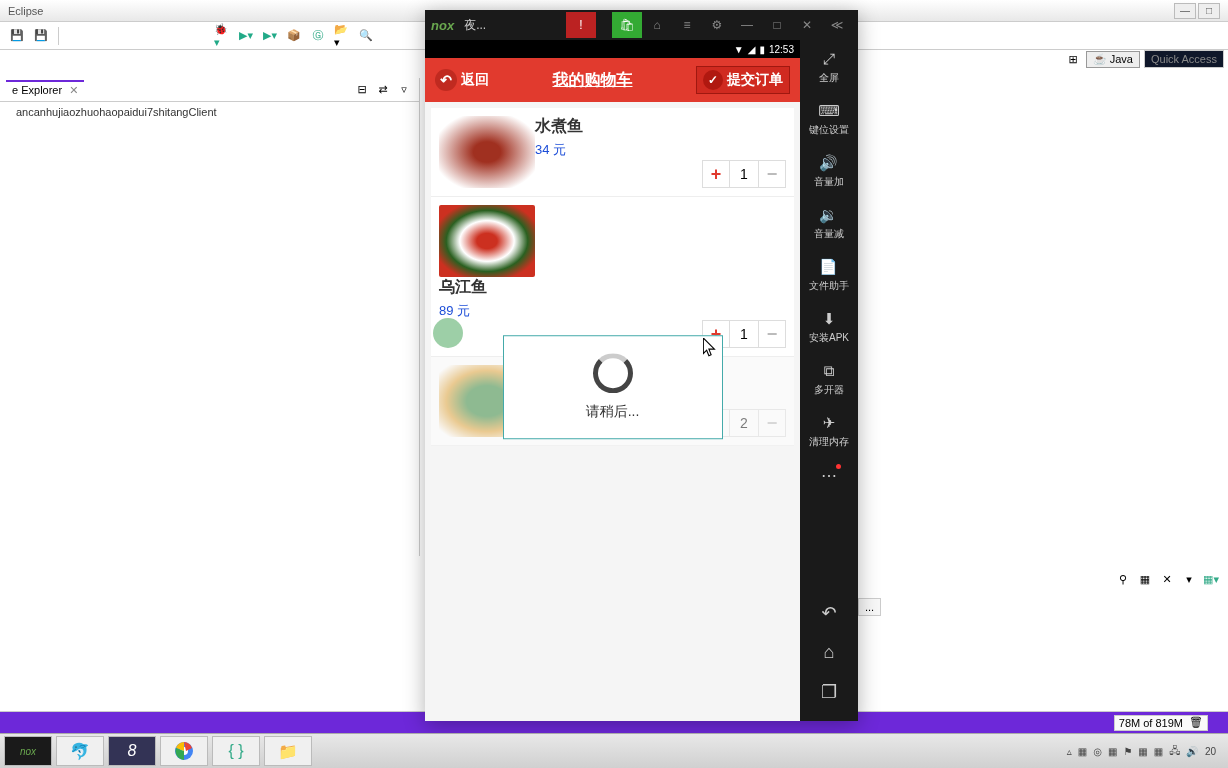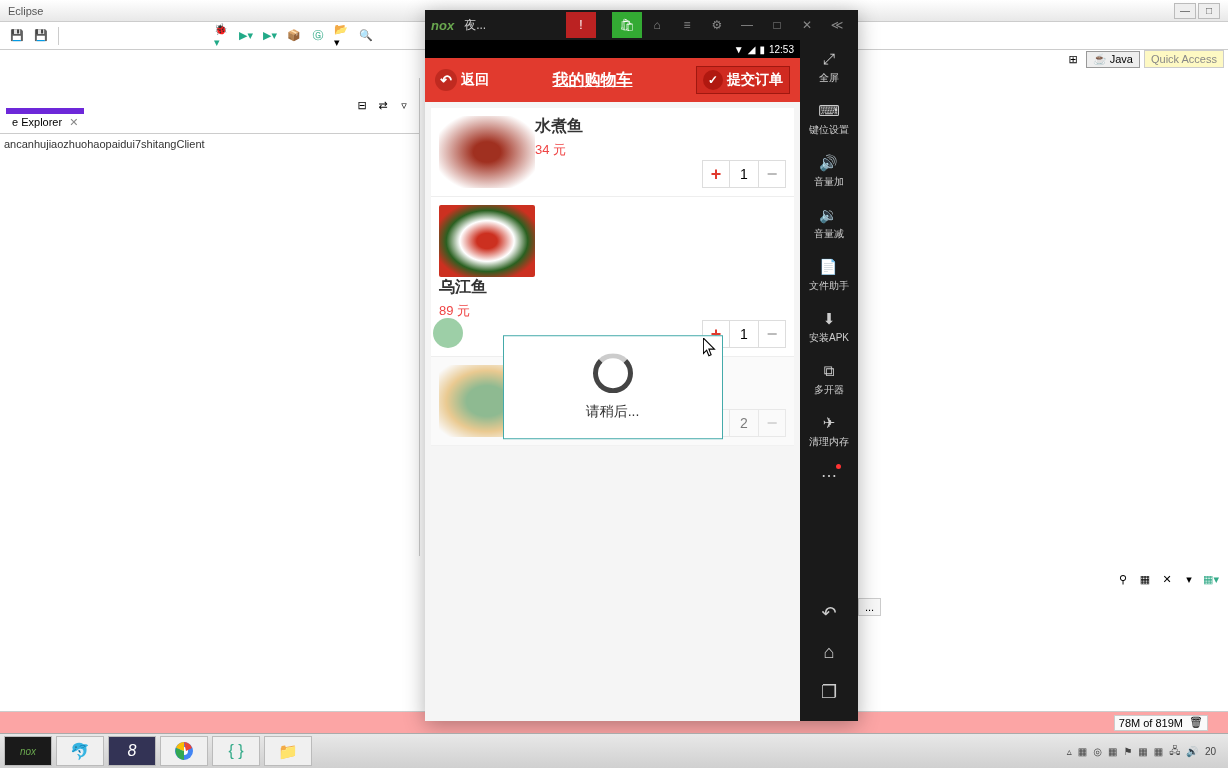--- a/index.html
+++ b/index.html
@@ -9,29 +9,29 @@
 .eclipse-bg { position: absolute; inset: 0; background: #fff; }
 .eclipse-title { height: 22px; background: linear-gradient(#fff,#e8e8e8); border-bottom: 1px solid #ccc; font-size: 11px; padding: 3px 8px; color: #555; display: flex; align-items: center; }
 .eclipse-title .controls { margin-left: auto; display: flex; gap: 2px; }
 .eclipse-title .controls div { width: 22px; height: 16px; border: 1px solid #bbb; background: #eee; font-size: 10px; display: flex; align-items: center; justify-content: center; }
 .eclipse-menu { height: 22px; display: flex; gap: 16px; padding: 3px 8px; font-size: 11px; color: #333; }
 .eclipse-toolbar { height: 28px; border-bottom: 1px solid #ccc; display: flex; align-items: center; padding: 0 8px; gap: 6px; }
 .tool-btn { width: 18px; height: 18px; border: 1px solid transparent; display: inline-flex; align-items: center; justify-content: center; font-size: 11px; }
 .tool-sep { width: 1px; height: 18px; background: #ccc; margin: 0 2px; }
 .eclipse-right-toolbar { position: absolute; right: 4px; top: 50px; display: flex; gap: 4px; align-items: center; }
 .eclipse-right-toolbar .java-persp { border: 1px solid #999; padding: 1px 6px; background: #eee; font-size: 11px; display: flex; align-items: center; gap: 3px; }
-.quick-access { border: 1px solid #ccc; padding: 2px 6px; font-size: 11px; color: #888; background: #fef9c3; }
+.quick-access { border: 1px solid #ccc; padding: 2px 6px; font-size: 11px; color: #888; background: #0f172a; }
 .explorer-pane { position: absolute; left: 0; top: 78px; width: 420px; height: 478px; background: #fff; border-right: 1px solid #ccc; }
 .explorer-tab { display: flex; align-items: center; padding: 2px 6px; border-bottom: 1px solid #ccc; font-size: 11px; }
-.explorer-tab .tab { padding: 2px 6px; background: #fff; border-top: 6px solid #6d28d9; margin-top: 28px; }
+.explorer-tab .tab { padding: 2px 6px; background: #fff; border-top: 2px solid #6d28d9; }
 .explorer-tab .tab-close { margin-left: 4px; color: #888; cursor: pointer; }
 .explorer-tab .tools { margin-left: auto; display: flex; gap: 3px; }
-.project-item { padding: 4px 4px; font-size: 11px; color: #333; display: flex; align-items: center; gap: 4px; }
+.project-item { padding: 4px 16px; font-size: 11px; color: #333; display: flex; align-items: center; gap: 4px; }
 .console-tabs { position: absolute; top: 598px; left: 858px; font-size: 11px; padding: 2px 6px; border: 1px solid #ccc; background: #f8f8f8; }
-.eclipse-status { position: absolute; bottom: 35px; left: 0; right: 0; height: 22px; background: #fca5a5; border-top: 1px solid #ccc; display: flex; align-items: center; font-size: 11px; padding: 0 8px; }
+.eclipse-status { position: absolute; bottom: 35px; left: 0; right: 0; height: 22px; background: #6d28d9; border-top: 1px solid #ccc; display: flex; align-items: center; font-size: 11px; padding: 0 8px; }
 .eclipse-status .mem { margin-left: auto; margin-right: 12px; border: 1px solid #ccc; padding: 0 4px; background: #fafafa; display: flex; align-items: center; gap: 6px; }
 .eclipse-status .mem .trash { width: 14px; height: 14px; }
 
 
 .win-taskbar { position: absolute; bottom: 0; left: 0; right: 0; height: 35px; background: linear-gradient(#e8e8e8,#d0d0d0); border-top: 1px solid #aaa; display: flex; align-items: center; padding: 0 4px; }
 .task-btn { width: 48px; height: 30px; border: 1px solid #bbb; margin-right: 4px; display: flex; align-items: center; justify-content: center; background: #f0f0f0; }
 .task-tray { margin-left: auto; display: flex; align-items: center; gap: 6px; padding-right: 8px; font-size: 10px; color: #444; }
 
 
 .nox-window { position: absolute; left: 425px; top: 10px; width: 433px; height: 711px; background: #1a1a1a; box-shadow: 0 4px 20px rgba(0,0,0,0.3); display: flex; flex-direction: column; }
@@ -62,21 +62,21 @@
 .submit-btn { display: flex; align-items: center; gap: 4px; background: #d02a20; padding: 3px 6px; border: 1px solid #a01810; font-weight: bold; }
 .check-circle { width: 20px; height: 20px; border-radius: 50%; background: #b01810; display: flex; align-items: center; justify-content: center; color: #fff; font-size: 12px; }
 
 
 .cart-list { flex: 1; background: #f5f5f5; padding: 6px; overflow-y: auto; }
 .cart-item { background: #fff; padding: 8px; display: flex; border-bottom: 1px solid #eee; position: relative; }
 .cart-item.dim { opacity: 0.5; }
 .item-img { width: 96px; height: 72px; background: #ddd; border-radius: 2px; display: flex; align-items: center; justify-content: center; overflow: hidden; }
 .item-info { flex: 1; display: flex; flex-direction: column; }
 .item-name { font-size: 16px; font-weight: bold; color: #333; }
-.item-price { font-size: 13px; color: #ef4444; margin-top: 4px; }
+.item-price { font-size: 13px; color: #1d4ed8; margin-top: 4px; }
 .item-qty { margin-top: auto; display: flex; align-items: center; justify-content: flex-end; gap: 0; }
 .qty-btn { width: 28px; height: 28px; border: 1px solid #ddd; display: flex; align-items: center; justify-content: center; font-size: 18px; font-weight: bold; color: #e13a2e; background: #fff; cursor: pointer; }
 .qty-btn.minus { color: #bbb; }
 .qty-val { width: 28px; height: 28px; border-top: 1px solid #ddd; border-bottom: 1px solid #ddd; display: flex; align-items: center; justify-content: center; font-size: 14px; background: #fff; }
 
 
 .loading-box { position: absolute; left: 50%; top: 50%; transform: translate(-50%, -44%); width: 220px; height: 104px; background: #fff; border: 1px solid #4aa; display: flex; flex-direction: column; align-items: center; justify-content: center; gap: 10px; }
 .spinner { width: 40px; height: 40px; border-radius: 50%; border: 5px solid #444; border-top-color: #ccc; animation: spin 1s linear infinite; }
 @keyframes spin { to { transform: rotate(360deg); } }
 .loading-text { font-size: 14px; color: #333; }

